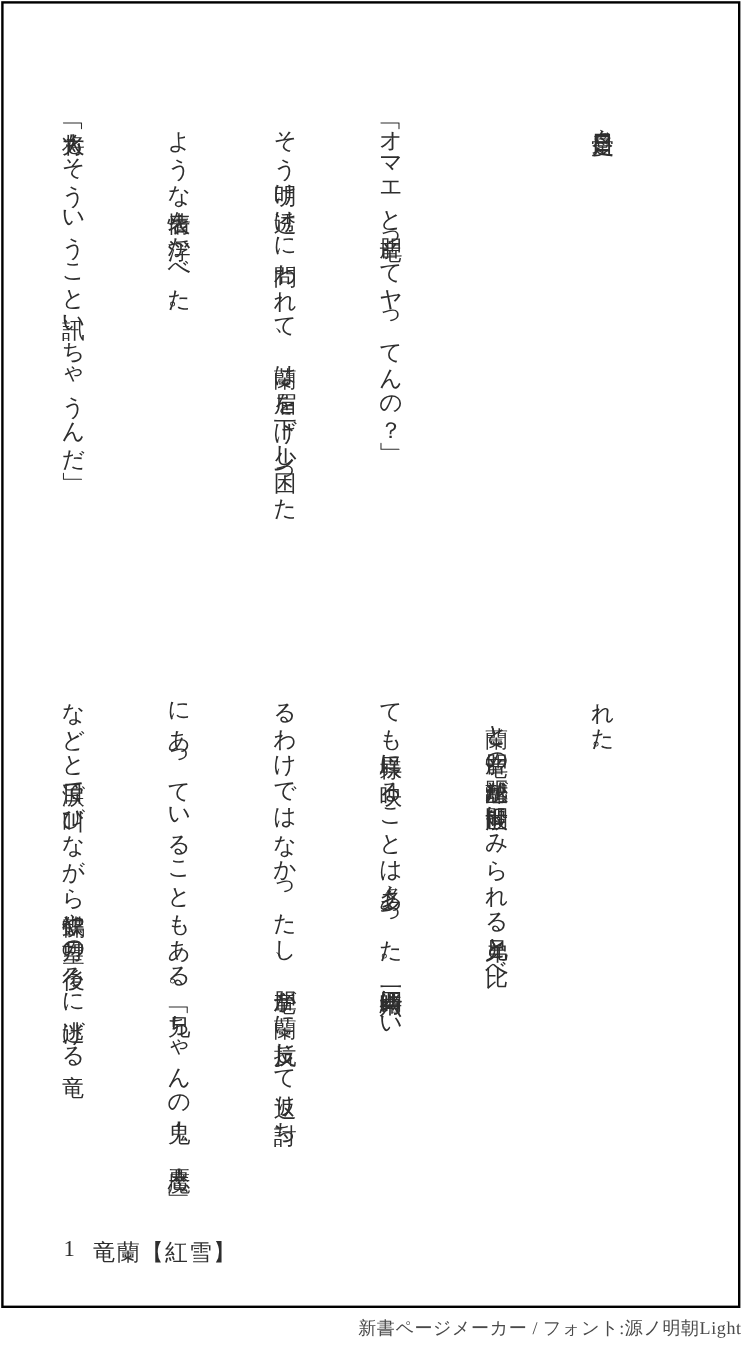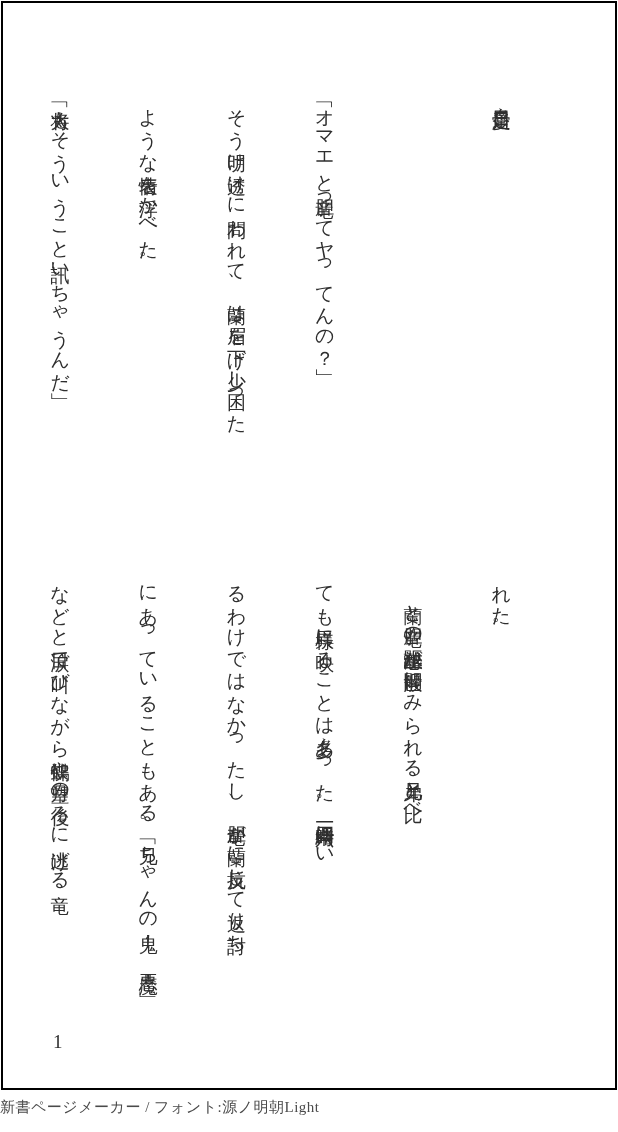--- a/index.html
+++ b/index.html
@@ -51,21 +51,21 @@
     gap: 14px;
     font-size: 19px;
     color: #2e2e2e;
     letter-spacing: 1px;
   }
   .credit {
     position: absolute;
     left: 0;
     top: 1098px;
     width: 618px;
-    text-align: left;
+    text-align: right;
     font-size: 15px;
     color: #4a4a4a;
     letter-spacing: 0.5px;
   }
 </style>
 </head>
 <body>
 
 <div class="stage">
   <div class="page">
@@ -105,18 +105,19 @@
       
       
       
       
       
       
     </div>
 
     <div class="page-footer">
       <span>1</span>
+      <span>竜蘭【紅雪】</span>
     </div>
 
   </div>
 
   <div class="credit">新書ページメーカー / フォント:源ノ明朝Light</div>
 </div>
 
 </body></html>

